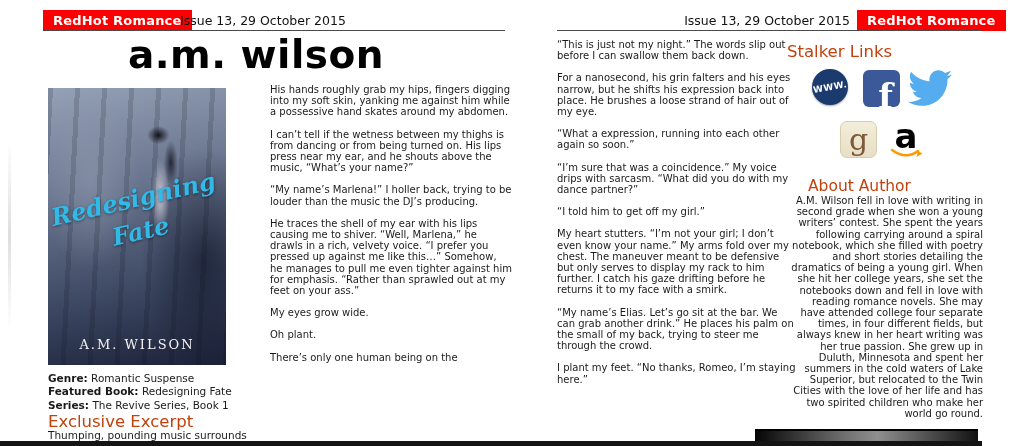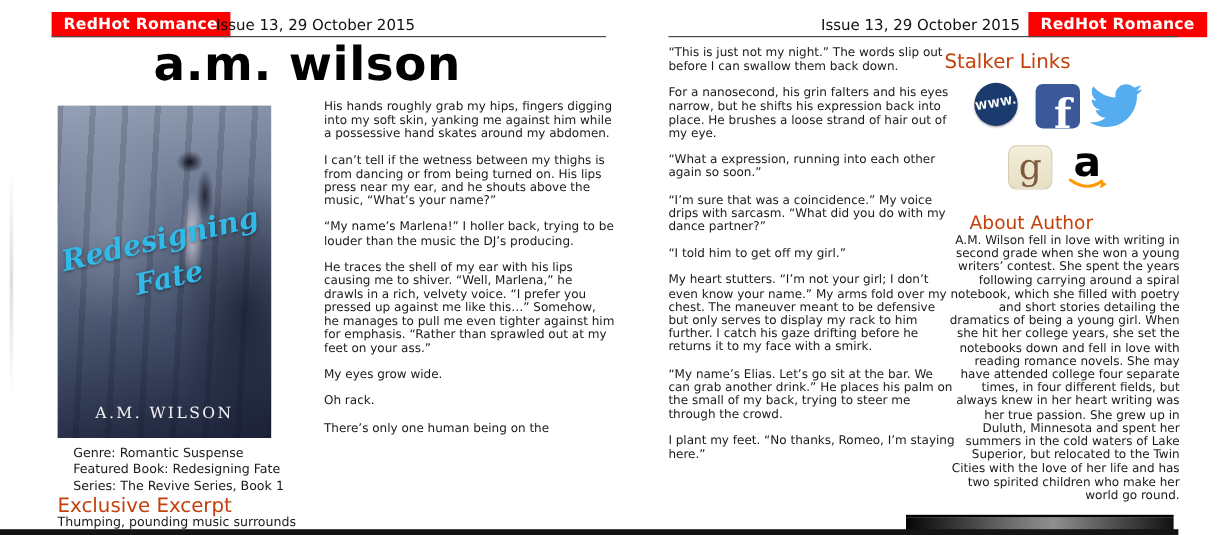--- a/index.html
+++ b/index.html
@@ -46,21 +46,21 @@
   }
   .cover-author{
     left:0;bottom:13px;width:100%;text-align:center;color:#f4f4f4;
     font-family:"DejaVu Serif",serif;font-size:13px;letter-spacing:2px;text-transform:uppercase;
   }
 
   
   .bodytext{font-size:10px;line-height:11.2px;}
   .col p{margin:0 0 11px 0;}
   .meta{left:48px;top:372px;width:230px;font-size:10.5px;line-height:13.3px;}
-  .meta .b{font-weight:normal;margin-left:13px;}
+  .meta .b{font-weight:bold;}
   .pink-head{color:#c2410c;font-size:16.5px;font-weight:normal;}
 
   .col2{left:270px;top:84px;width:242px;}
   .col3{left:557px;top:39px;width:240px;}
 
   
   .stalker-head{left:787px;top:42px;}
   .about-head{left:787px;top:177px;font-size:15.5px;margin-left:21px;}
   .about-text{left:787px;top:195px;width:196px;text-align:right;}
 
@@ -133,21 +133,21 @@
 
 <div class="abs pink-head" style="left:48px;top:412px;">Exclusive Excerpt</div>
 <div class="abs bodytext" style="left:48px;top:430px;width:235px;font-size:10.5px;">Thumping, pounding music surrounds</div>
 
 <div class="abs col col2 bodytext">
   <p>His hands roughly grab my hips, fingers digging into my soft skin, yanking me against him while a possessive hand skates around my abdomen.</p>
   <p>I can’t tell if the wetness between my thighs is from dancing or from being turned on. His lips press near my ear, and he shouts above the music, “What’s your name?”</p>
   <p>“My name’s Marlena!” I holler back, trying to be louder than the music the DJ’s producing.</p>
   <p>He traces the shell of my ear with his lips causing me to shiver. “Well, Marlena,” he drawls in a rich, velvety voice. “I prefer you pressed up against me like this…” Somehow, he manages to pull me even tighter against him for emphasis. “Rather than sprawled out at my feet on your ass.”</p>
   <p>My eyes grow wide.</p>
-  <p>Oh rack.</p>
+  <p>Oh plant.</p>
   <p>There’s only one human being on the</p>
 </div>
 
 <div class="abs col col3 bodytext">
   <p>“This is just not my night.” The words slip out before I can swallow them back down.</p>
   <p>For a nanosecond, his grin falters and his eyes narrow, but he shifts his expression back into place. He brushes a loose strand of hair out of my eye.</p>
   <p>“What a expression, running into each other again so soon.”</p>
   <p>“I’m sure that was a coincidence.” My voice drips with sarcasm. “What did you do with my dance partner?”</p>
   <p>“I told him to get off my girl.”</p>
   <p>My heart stutters. “I’m not your girl; I don’t even know your name.” My arms fold over my chest. The maneuver meant to be defensive but only serves to display my rack to him further. I catch his gaze drifting before he returns it to my face with a smirk.</p>

